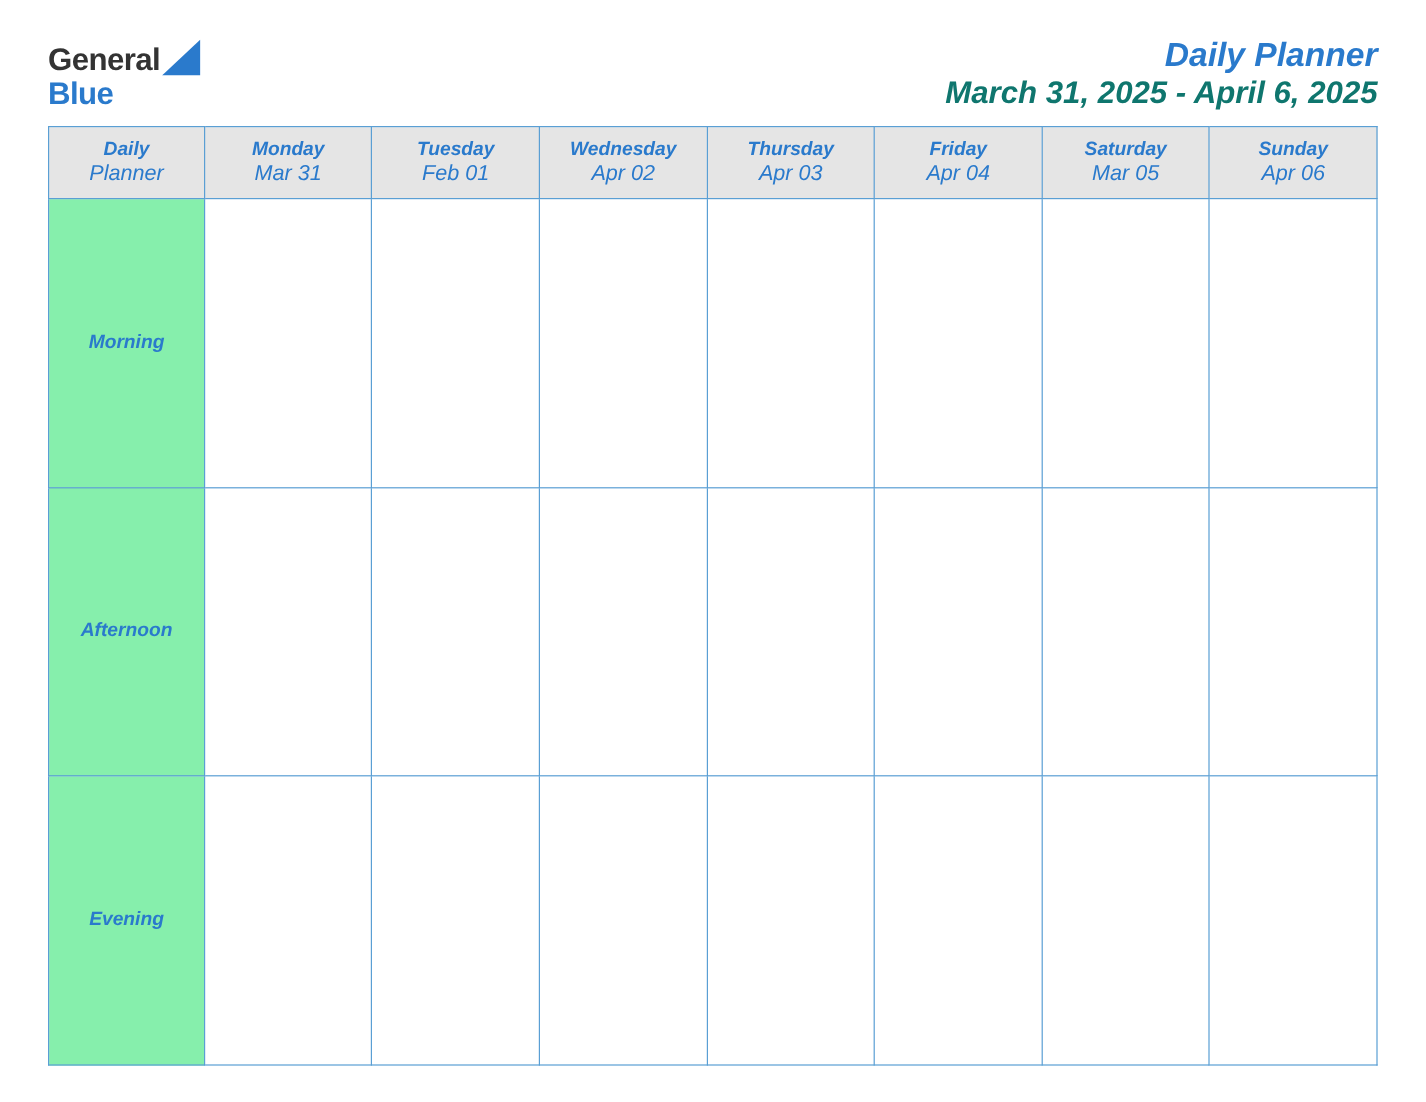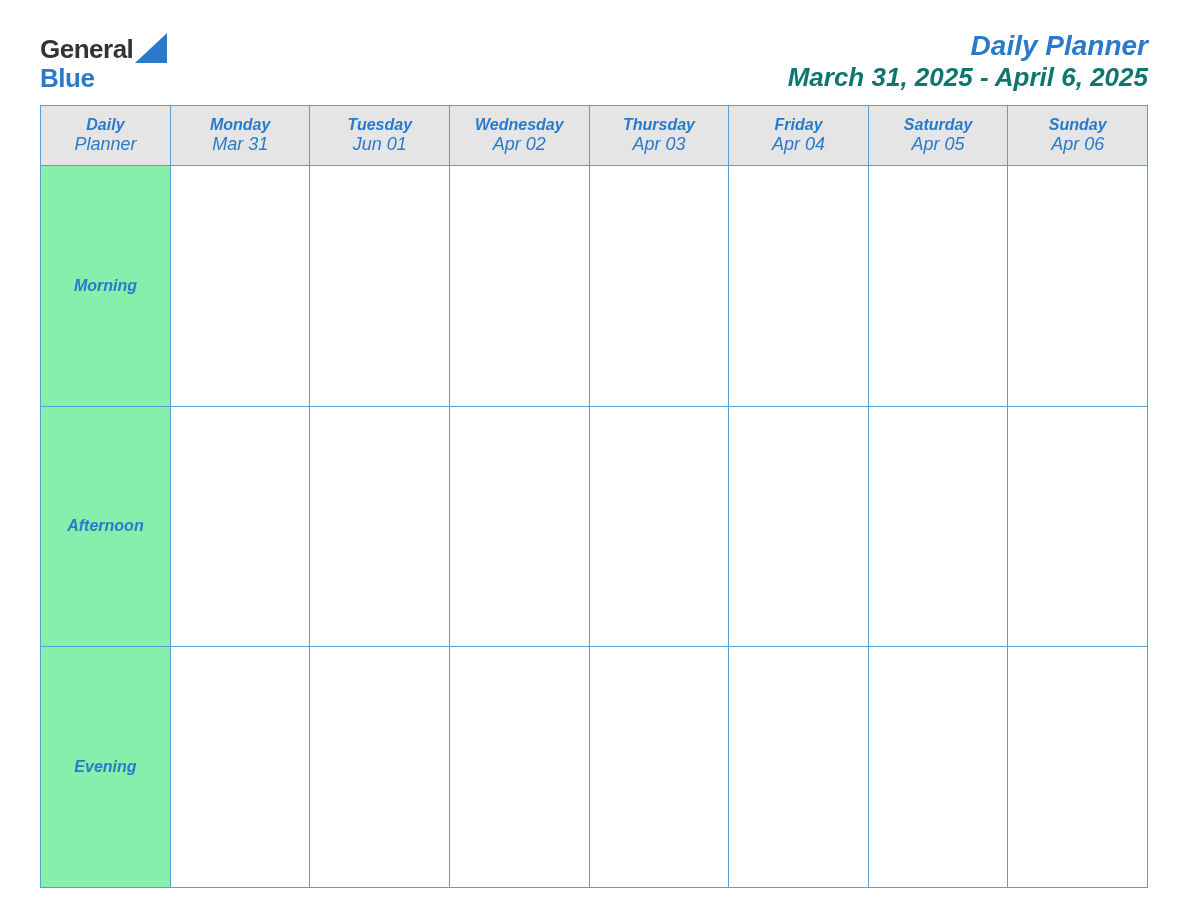--- a/index.html
+++ b/index.html
@@ -173,37 +173,37 @@
         <th class="col-daily-planner">
           <span class="day-name">Daily</span>
           <span class="day-date">Planner</span>
         </th>
         <th class="col-day">
           <span class="day-name">Monday</span>
           <span class="day-date">Mar 31</span>
         </th>
         <th class="col-day">
           <span class="day-name">Tuesday</span>
-          <span class="day-date">Jun 01</span>
+          <span class="day-date">Feb 01</span>
         </th>
         <th class="col-day">
           <span class="day-name">Wednesday</span>
           <span class="day-date">Apr 02</span>
         </th>
         <th class="col-day">
           <span class="day-name">Thursday</span>
           <span class="day-date">Apr 03</span>
         </th>
         <th class="col-day">
           <span class="day-name">Friday</span>
           <span class="day-date">Apr 04</span>
         </th>
         <th class="col-day">
           <span class="day-name">Saturday</span>
-          <span class="day-date">Apr 05</span>
+          <span class="day-date">Mar 05</span>
         </th>
         <th class="col-day">
           <span class="day-name">Sunday</span>
           <span class="day-date">Apr 06</span>
         </th>
       </tr>
     </thead>
     <tbody>
       <tr class="planner-row">
         <td class="time-label">Morning</td>

